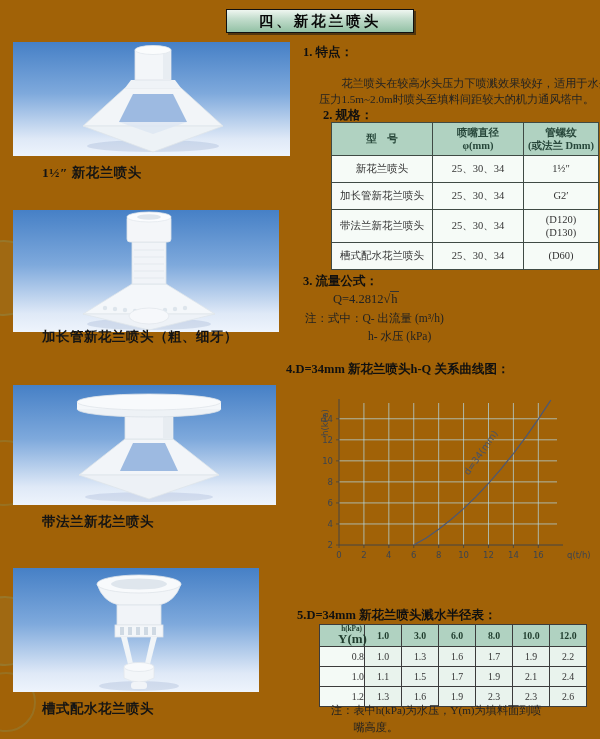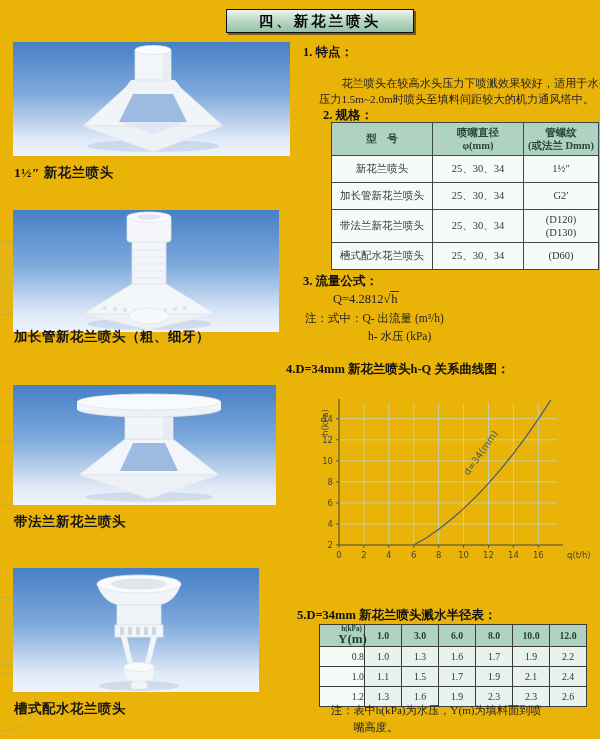--- a/index.html
+++ b/index.html
@@ -1,36 +1,36 @@
 <!DOCTYPE html>
 <html style="--banner-green: #93c1a5; --hdr-green: #b0d2c1;"><head>
 <meta charset="utf-8">
 <style>
   html,body { margin:0; padding:0; background:#ffffff; }
   .page {
     position:relative; width:600px; height:739px; overflow:hidden;
-    background:#eab308; font-family:"Liberation Serif", serif; color:#1e1e1e;
+    background:#a16207; font-family:"Liberation Serif", serif; color:#1e1e1e;
   }
   
   .wm { position:absolute; border:2px solid rgba(120,175,140,.20); border-radius:50%; pointer-events:none; }
   .wm.b { background:rgba(150,205,170,.07); }
 
   
   .banner {
     position:absolute; left:226px; top:9px; width:186px; height:22px;
     border:1.5px solid #101010; box-shadow:2px 2px 0 rgba(20,20,20,.55);
     background:linear-gradient(180deg,#eff6f0 0%, #c3ddcd 40%, var(--banner-green,#93c1a5) 100%);
     display:flex; align-items:center; justify-content:center;
   }
   .banner span { font-weight:bold; font-size:14.5px; letter-spacing:3px; color:#0a0a0a; }
 
   
   .photo { position:absolute; display:block; }
   .photo svg { display:block; }
-  .caption { position:absolute; font-weight:bold; font-size:13.5px; color:#141414; letter-spacing:.5px; }
+  .caption { position:absolute; font-weight:bold; font-size:13.5px; color:#141414; letter-spacing:.5px;margin-left:28px; }
 
   
   .h-sec { position:absolute; font-weight:bold; font-size:12.5px; color:#101010; }
   .feat-body { position:absolute; left:303px; top:59px; width:293px; font-size:11.2px; line-height:16px; text-indent:2em; color:#222; }
 
   
   .spec-table { position:absolute; left:331px; top:122px; border-collapse:collapse; table-layout:fixed; }
   .spec-table th, .spec-table td {
     border:1px solid #3f4a44; text-align:center; vertical-align:middle;
     font-size:10.5px; white-space:pre-line; line-height:1.25; padding:1px 2px;

